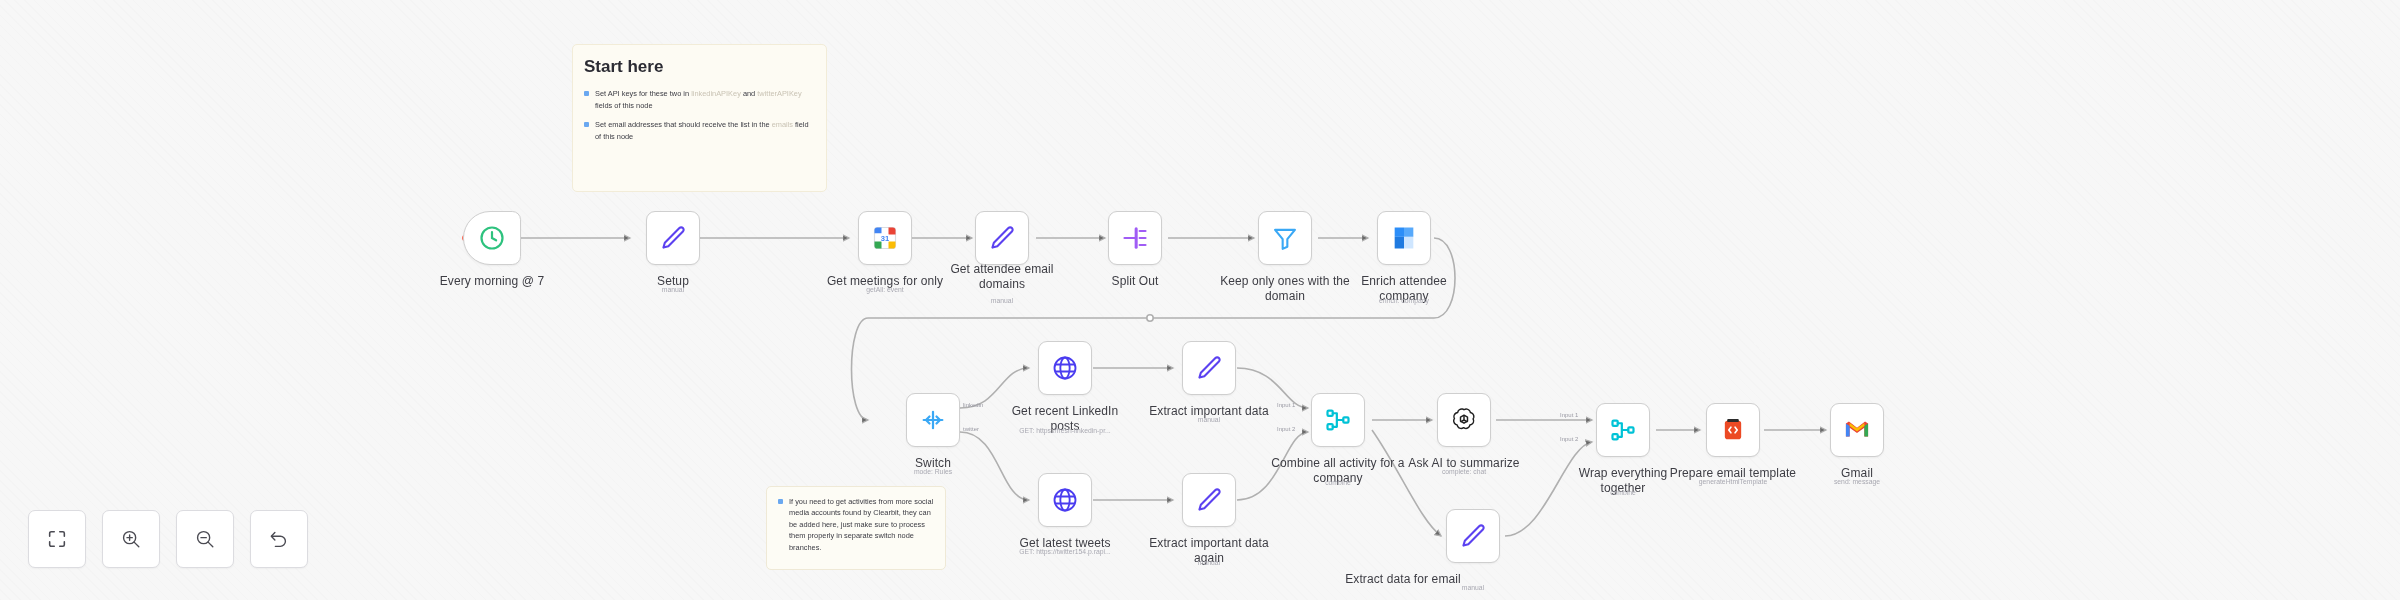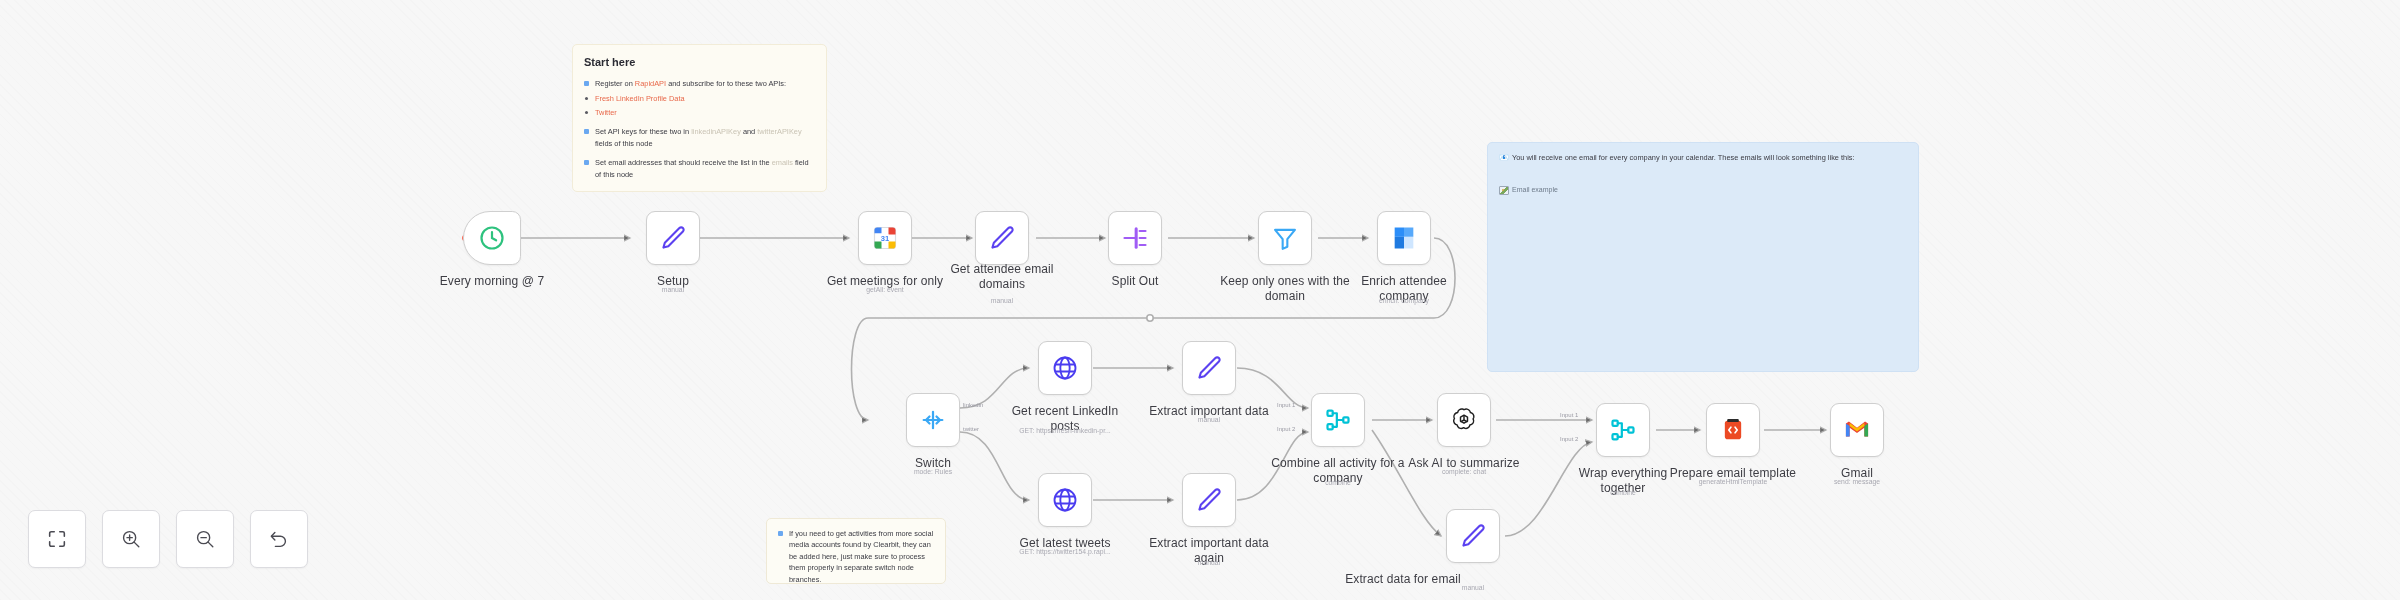--- a/index.html
+++ b/index.html
@@ -69,21 +69,21 @@
     position: absolute;
     border-radius: 5px;
     padding: 9px 11px;
     font-size: 7.4px;
     line-height: 1.55;
     color: #3a3a42;
     overflow: hidden;
   }
   .sticky-yellow { background: #fdfbf3; border: 1px solid #f2ecd8; }
   .sticky-blue   { background: #dceaf8; border: 1px solid #cfe1f4; }
-  .sticky h3 { font-size: 11px; color: #2b2b33; margin-bottom: 7px; font-weight: 700; }
+  .sticky h3 { font-size: 17px; color: #2b2b33; margin-bottom: 7px; font-weight: 700; }
   .sticky ul { list-style: none; }
   .sticky li { margin-bottom: 3px; padding-left: 11px; position: relative; }
   .sticky li::before {
     content: ""; position: absolute; left: 0; top: 3px;
     width: 5px; height: 5px; border-radius: 1px; background: #6aa8f0;
   }
   .sticky li.plain::before { background: #5a5a62; border-radius: 50%; width: 3px; height: 3px; top: 4px; left: 1px; }
   .lnk { color: #e8684a; }
   .mut { color: #c9c3b4; margin-top: 42px; }
   .sticky p { margin-bottom: 7px; }
@@ -162,54 +162,34 @@
     <path d="M 1496,420 L 1592,420" marker-end="url(#arr)"></path>
 
     <path d="M 1505,536 C 1545,536 1565,446 1592,442" marker-end="url(#arr)"></path>
 
     <path d="M 1656,430 L 1700,430" marker-end="url(#arr)"></path>
     <path d="M 1764,430 L 1826,430" marker-end="url(#arr)"></path>
   </svg>
 
   <div class="sticky sticky-yellow" style="left:572px; top:44px; width:255px; height:148px;">
     <h3>Start here</h3>
-    <ul>
-      <li>
-        <span>Register on </span><span class="lnk">RapidAPI</span><span> and subscribe for to these two APIs:</span>
-      </li>
-      <li class="plain">
-        <span class="lnk">Fresh LinkedIn Profile Data</span>
-      </li>
-      <li class="plain">
-        <span class="lnk">Twitter</span>
-      </li>
-    </ul>
     <ul style="margin-top:8px;">
       <li>
         <span>Set API keys for these two in </span><span class="mut">linkedinAPIKey</span><span> and </span><span class="mut">twitterAPIKey</span><span> fields of this node</span>
       </li>
     </ul>
     <ul style="margin-top:8px;">
       <li>
         <span>Set email addresses that should receive the list in the </span><span class="mut">emails</span><span> field of this node</span>
       </li>
     </ul>
   </div>
 
-  <div class="sticky sticky-blue" style="left:1487px; top:142px; width:432px; height:230px;">
-    <p>
-      <span class="emoji">📧</span><span>You will receive one email for every company in your calendar. These emails will look something like this:</span>
-    </p>
-    <span class="brokenimg">
-      <span class="bi"></span>
-      <span>Email example</span>
-    </span>
-  </div>
-
-  <div class="sticky sticky-yellow" style="left:766px; top:486px; width:180px; height:66px; background:#fdfcf5; border-color:#efe9d6;margin-top:32px;">
+
+  <div class="sticky sticky-yellow" style="left:766px; top:486px; width:180px; height:84px; background:#fdfcf5; border-color:#efe9d6;">
     <ul>
       <li>If you need to get activities from more social media accounts found by Clearbit, they can be added here, just make sure to process them properly in separate switch node branches.</li>
     </ul>
   </div>
 
   <div class="trigdot" style="left:462px; top:235px;"></div>
 
   <div class="node trigger" style="left:463px; top:211px;">
     <svg class="glyph" viewBox="0 0 24 24" fill="none" stroke="#2ec27e" stroke-width="1.9">
       <circle cx="12" cy="12" r="9"></circle>

